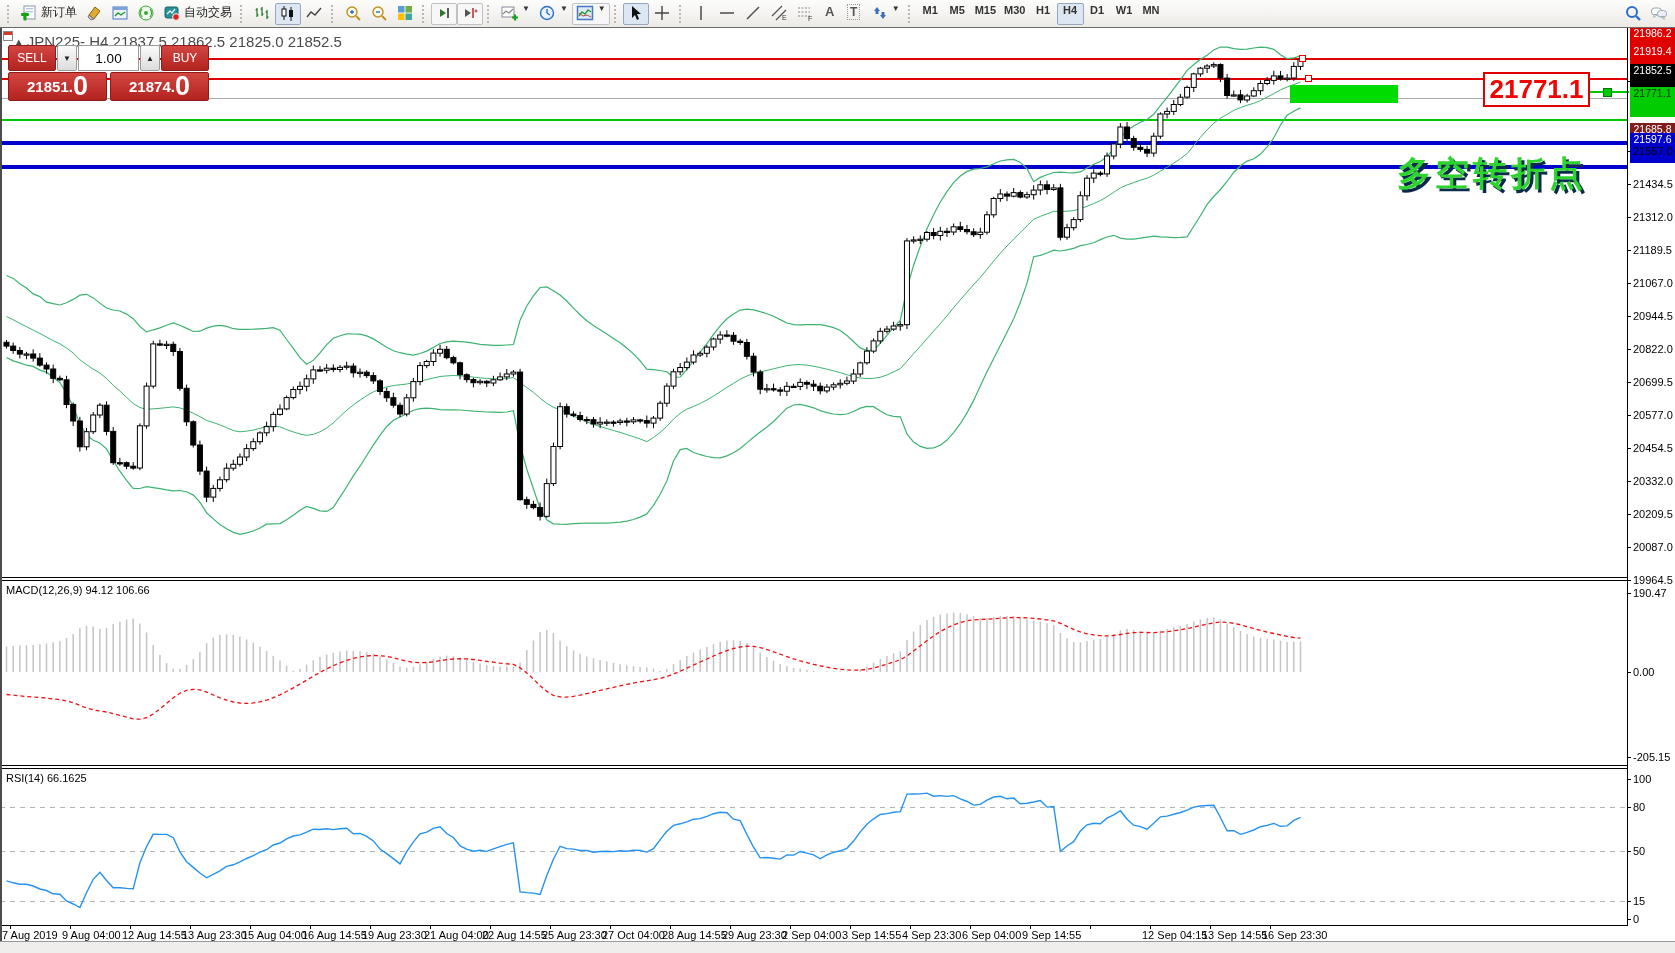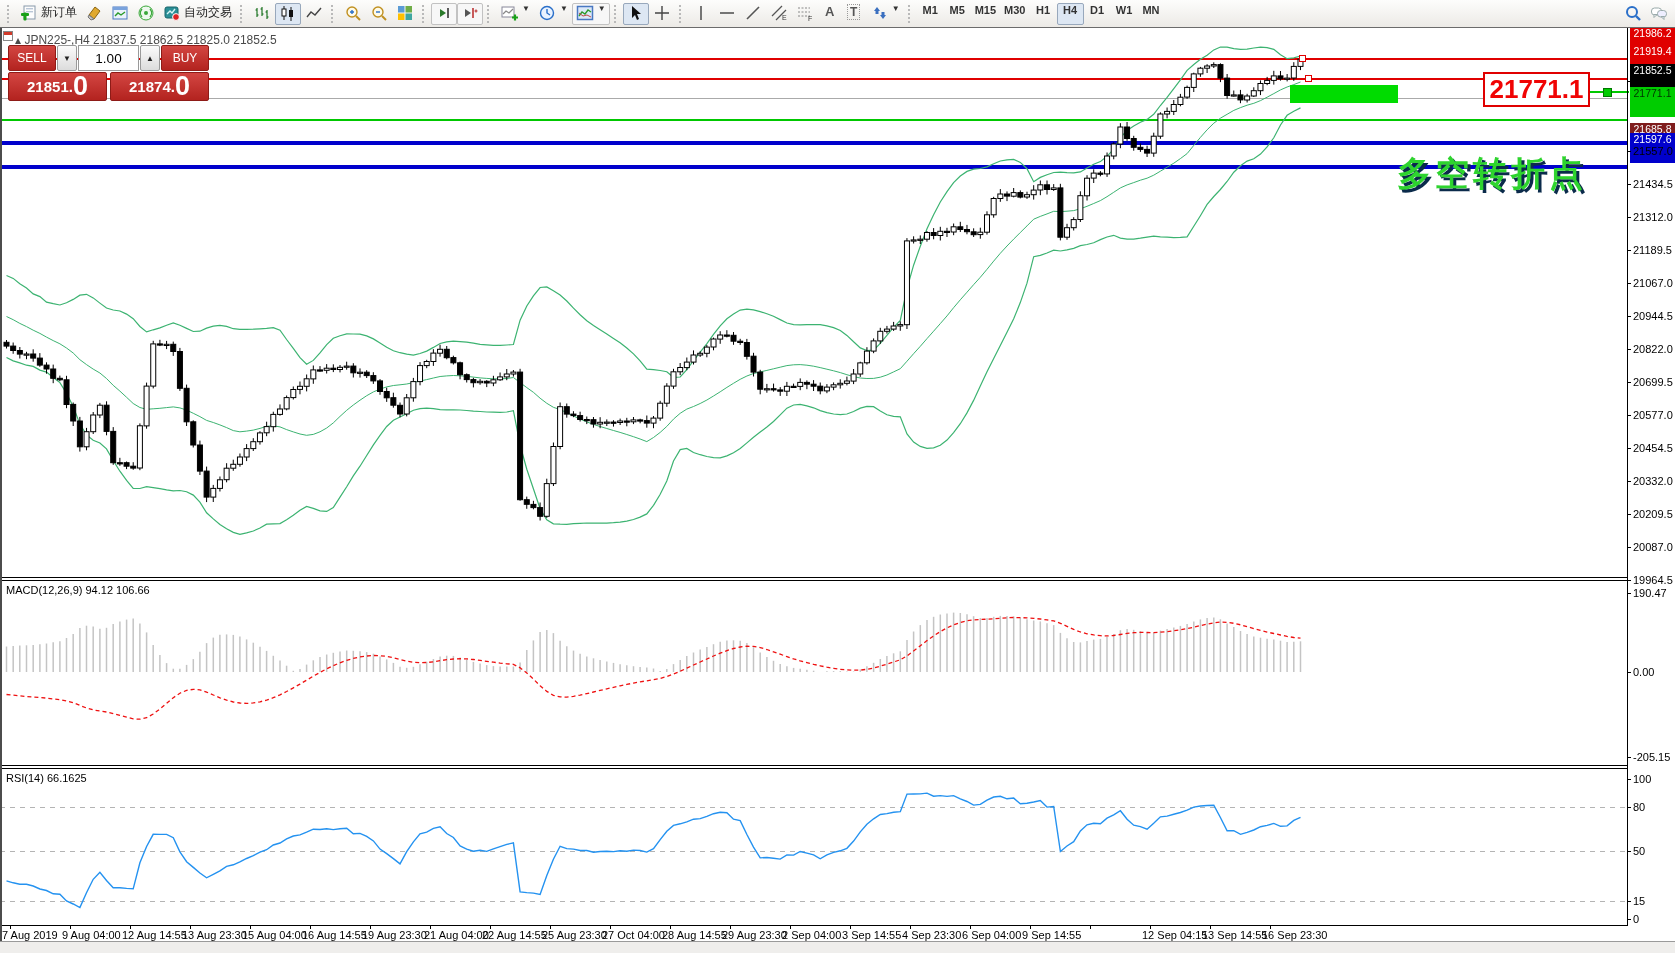--- a/index.html
+++ b/index.html
@@ -35,21 +35,21 @@
   .ptick{position:absolute;left:1633px;height:12px;font-size:11px;line-height:12px;color:#000;z-index:7}
   .tickmark{position:absolute;left:1627px;width:4px;height:1px;background:#000;z-index:7}
   .dtick{position:absolute;top:925px;width:1px;height:4px;background:#000;z-index:7}
   .dlabel{position:absolute;top:929px;font-size:11px;color:#000;white-space:nowrap;z-index:7}
   #bottom-strip{position:absolute;left:0;top:941px;width:1675px;height:12px;
     background:#efeeec;border-top:1px solid #9a9a9a;z-index:8}
   .paneline{position:absolute;left:0;width:1627px;height:1px;z-index:1;
     background:repeating-linear-gradient(90deg,#b4b4b4 0 5px,transparent 5px 10px)}
   .indlabel{position:absolute;left:6px;font-size:11px;color:#000;z-index:7}
   
-  #title{position:absolute;left:15px;top:33px;font-size:12px;color:#4a4a4a;z-index:10;white-space:nowrap}
+  #title{position:absolute;left:15px;top:33px;font-size:15px;color:#4a4a4a;z-index:10;white-space:nowrap}
   #win-ic{position:absolute;left:3px;top:31px;width:10px;height:10px;z-index:10;
     background:#fff;border:1px solid #888;box-shadow:inset 0 3px 0 #d23a2a}
   #panel{position:absolute;left:8px;top:45px;z-index:12;width:201px;font-family:"Liberation Sans",sans-serif}
   #row1{display:flex;height:26px;gap:1px}
   .redbtn{background:linear-gradient(#d34642,#b3231f);border:1px solid #8e1b17;color:#fff;
     border-radius:2px;font-size:12px;display:flex;align-items:center;justify-content:center}
   #sell-b,#buy-b{width:48px}
   .spin{width:20px;background:linear-gradient(#fbfbfb,#dcdcdc);border:1px solid #9a9a9a;
     border-radius:2px;font-size:8px;color:#222;display:flex;align-items:center;justify-content:center}
   #vol{width:61px;border:1px solid #9a9a9a;text-align:center;font-size:13.5px;color:#000;background:#fff}

